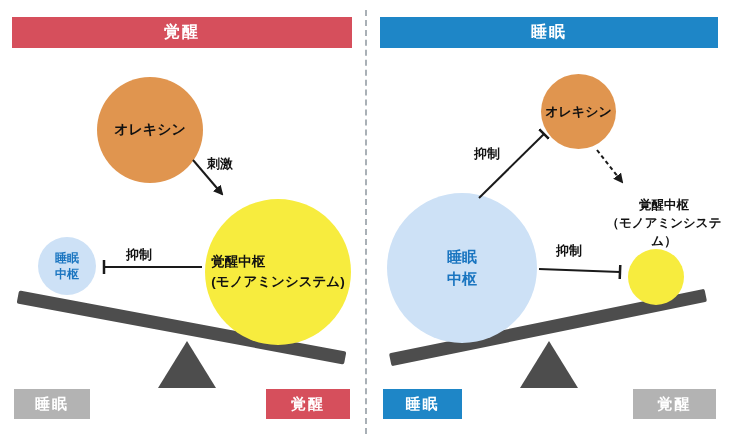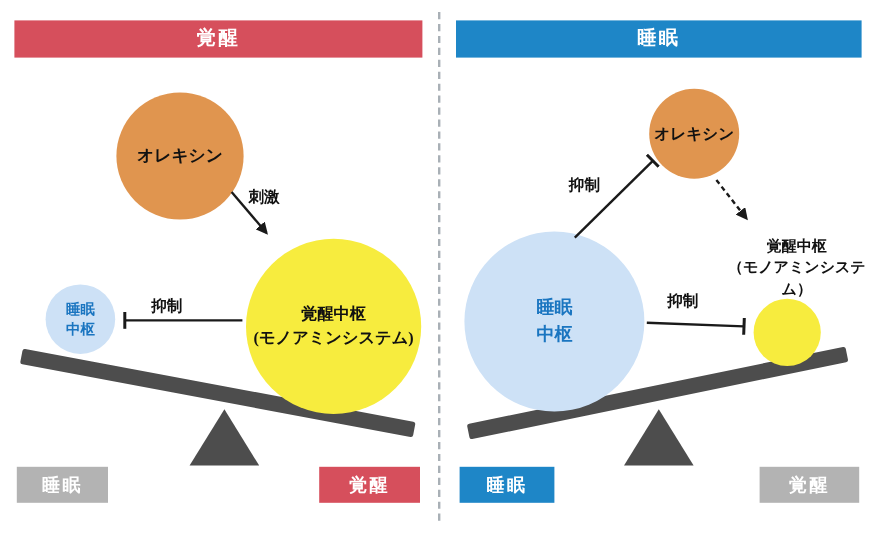--- a/index.html
+++ b/index.html
@@ -1,30 +1,30 @@
 <!DOCTYPE html>
 <html><head>
 <meta charset="utf-8">
 <style>
   html,body{margin:0;padding:0;background:#ffffff;}
   #canvas{
     position:relative;width:730px;height:444px;background:#ffffff;
-    font-family:Liberation Serif, serif;overflow:hidden;
+    font-family:Liberation Sans, sans-serif;overflow:hidden;
   }
   .abs{position:absolute;}
   
   .hdr{height:31px;display:flex;align-items:center;justify-content:center;
        color:#ffffff;font-weight:bold;font-size:16px;letter-spacing:2px;z-index:4;}
   #hdr-left{left:12px;top:17px;width:340px;background:#d64f5c;}
   #hdr-right{left:380px;top:17px;width:338px;background:#1e86c7;}
   
   #divider{left:365px;top:10px;height:424px;width:0;border-left:2px dashed #a9b0b6;z-index:0;}
   
   .circle{border-radius:50%;display:flex;align-items:center;justify-content:center;
-          text-align:center;font-weight:bold;white-space:pre-line;z-index:2;}
+          text-align:left;font-weight:bold;white-space:pre-line;z-index:2;}
   #orexin-l{left:97px;top:77px;width:106px;height:106px;background:#e0954f;font-size:14px;color:#111;}
   #wakectr-l{left:205px;top:199px;width:146px;height:146px;background:#f7ec3e;font-size:13.5px;color:#111;line-height:1.5;}
   #sleepctr-l{left:38px;top:237px;width:58px;height:58px;background:#cde1f6;font-size:12px;color:#1a75c0;line-height:1.35;}
   #orexin-r{left:541px;top:74px;width:75px;height:75px;background:#e0954f;font-size:13px;color:#111;}
   #sleepctr-r{left:387px;top:193px;width:150px;height:150px;background:#cde1f6;font-size:15px;color:#1a75c0;line-height:1.5;}
   #wakectr-r{left:628px;top:249px;width:56px;height:56px;background:#f7ec3e;}
   
   .lbl{font-weight:bold;font-size:13px;color:#111;z-index:6;white-space:pre-line;}
   #lbl-stim{left:207px;top:155px;text-align:center;}
   #lbl-inh-l{left:126px;top:246px;}

